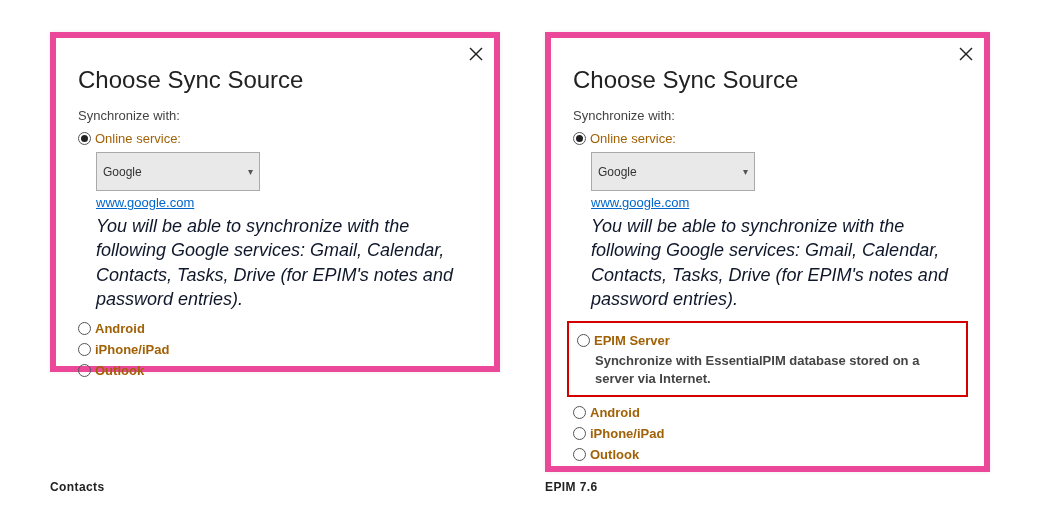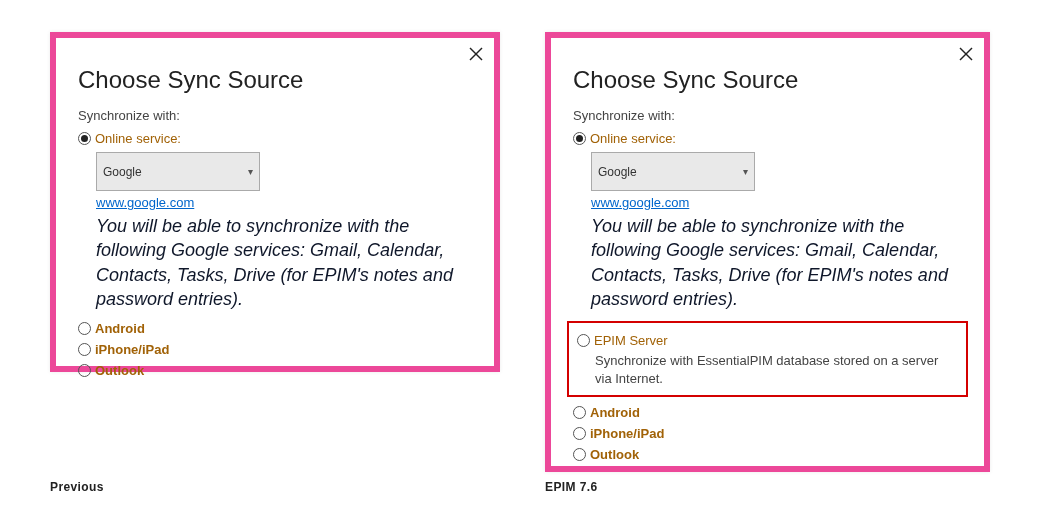--- a/index.html
+++ b/index.html
@@ -104,20 +104,21 @@
     line-height: 1.35;
     margin-bottom: 10px;
     max-width: 380px;
     font-style: italic;
   }
   .options-block .option-row { margin: 6px 0; font-weight: bold; }
   .highlight-box {
     border: 2px solid #d40000;
     padding: 6px 8px 8px 8px;
     margin: 4px -6px 8px -6px;
+    font-weight: bold;
   }
   .epim-desc {
     font-size: 13px;
     color: #444;
     margin-left: 18px;
     line-height: 1.35;
     max-width: 380px;
   }
   .caption {
     position: absolute;
@@ -215,14 +216,14 @@
         <span>iPhone/iPad</span>
       </div>
       <div class="option-row">
         <span class="radio"></span>
         <span>Outlook</span>
       </div>
     </div>
   </div>
 </div>
 
-<div class="caption caption-left">Previous</div>
+<div class="caption caption-left">Contacts</div>
 <div class="caption caption-right">EPIM 7.6</div>
 
 </body></html>

